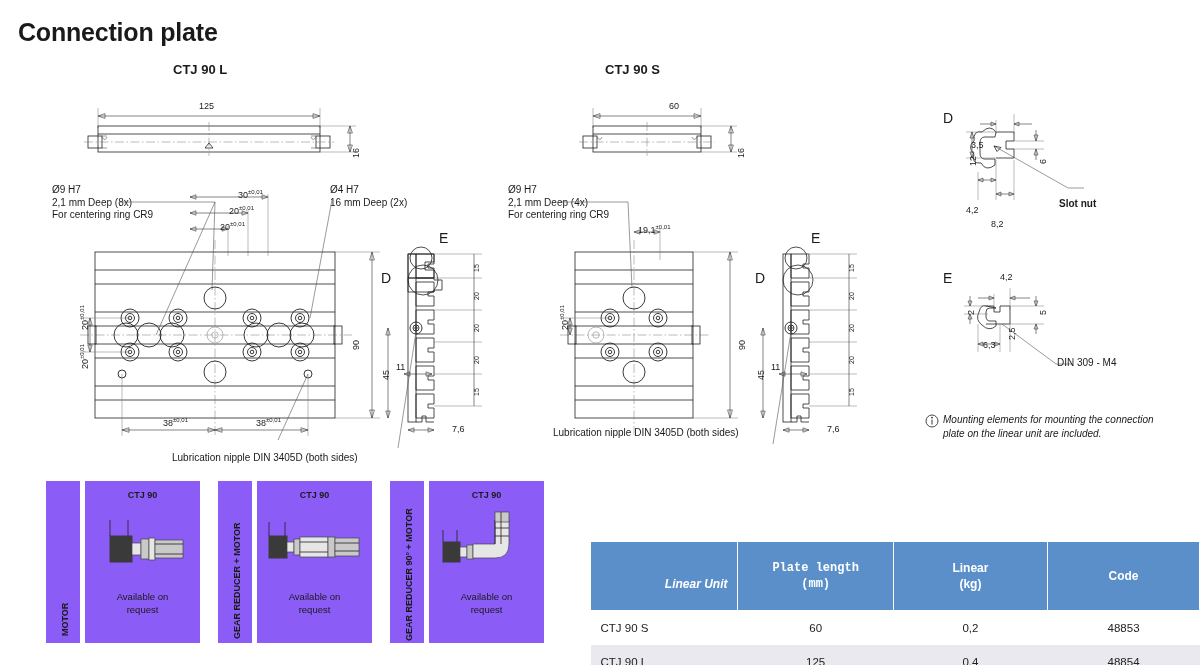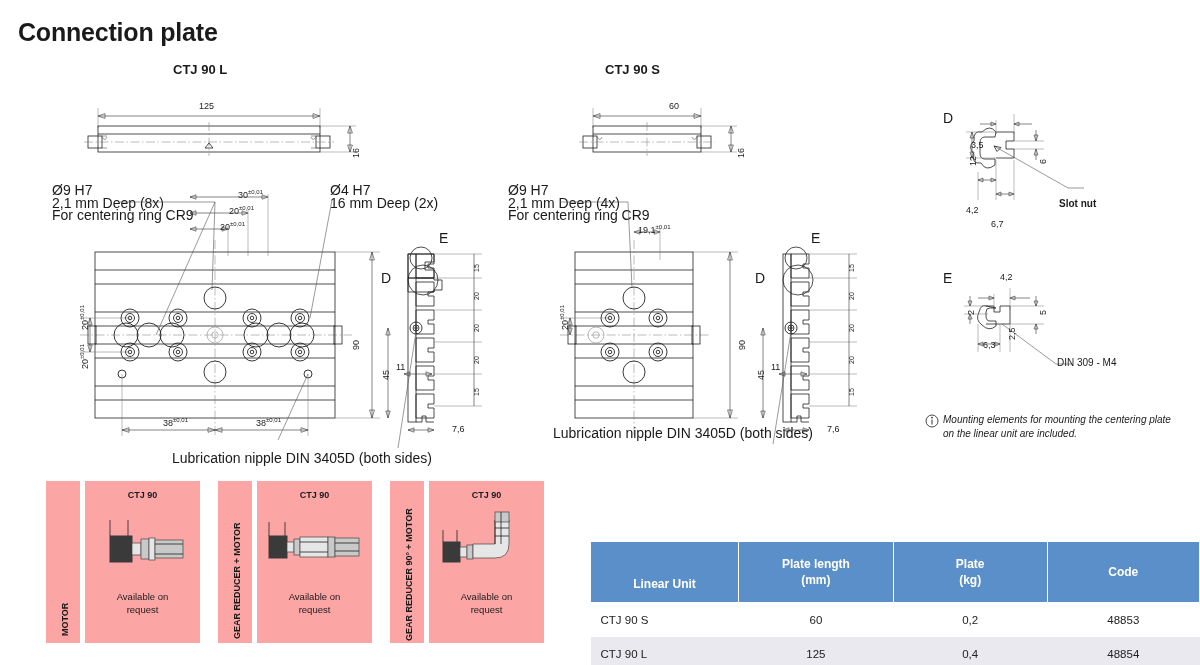--- a/index.html
+++ b/index.html
@@ -1,49 +1,49 @@
 <!DOCTYPE html>
 <html><head>
 <meta charset="utf-8">
 <style>
   html,body{margin:0;padding:0;background:#fff;}
   body{width:1200px;height:665px;position:relative;overflow:hidden;
        font-family:"Liberation Sans",sans-serif;color:#1a1a1a;}
   .abs{position:absolute;}
   .ttl{font-size:25px;font-weight:bold;letter-spacing:-0.2px;}
   .sub{font-size:13px;font-weight:bold;}
-  .lbl{font-size:14px;line-height:12.5px;white-space:nowrap;}
+  .lbl{font-size:10px;line-height:12.5px;white-space:nowrap;}
   .dim{font-size:9px;white-space:nowrap;}
   .dimsm{font-size:7px;}
   .tol{font-size:6px;vertical-align:super;}
   .big{font-size:14px;}
   .rot90{transform:rotate(-90deg);transform-origin:left top;white-space:nowrap;}
   .note{font-size:10px;font-style:italic;line-height:14px;}
   svg{display:block;overflow:visible;}
   .ln{stroke:#222;stroke-width:0.8;fill:none;}
   .lnt{stroke:#555;stroke-width:0.6;fill:none;}
   .cl{stroke:#777;stroke-width:0.5;fill:none;stroke-dasharray:9 2.5 1.5 2.5;}
   .ext{stroke:#777;stroke-width:0.5;fill:none;}
   .dimline{stroke:#333;stroke-width:0.6;fill:none;}
   .leader{stroke:#555;stroke-width:0.6;fill:none;}
   .hole{stroke:#222;stroke-width:0.9;fill:none;}
   .holelt{stroke:#999;stroke-width:0.7;fill:none;}
   
   table.spec{border-collapse:collapse;width:610px;font-size:11.5px;}
   table.spec th{background:#5b8fc9;color:#fff;font-weight:bold;font-size:12px;
       padding:6px 10px;border:1px solid #fff;height:44px;vertical-align:middle;}
-  table.spec th.l{text-align:center;vertical-align:bottom;padding-bottom:10px;}
+  table.spec th.l{text-align:right;vertical-align:bottom;padding-bottom:18px;font-style:italic;}
   table.spec th.c{text-align:center;}
   table.spec td{padding:5px 10px;border:none;height:24px;color:#222;}
   table.spec td.l{text-align:left;}
   table.spec td.c{text-align:center;}
   tr.alt td{background:#e9e9ef;}
   .th2{display:block;line-height:16px;}
   
-  .pcard{background:#fca5a5;position:absolute;}
+  .pcard{background:#8b5cf6;position:absolute;}
   .pname{font-size:9px;font-weight:bold;text-align:center;}
   .pavail{font-size:9.5px;text-align:center;line-height:13px;}
   .pvert{font-size:9px;font-weight:bold;}
   .dark{fill:#3a3a3a;stroke:#3a3a3a;}
   .mid{fill:#c9c9c9;stroke:#444;stroke-width:0.7;}
   .lite{fill:#e6e6e6;stroke:#444;stroke-width:0.7;}
 </style>
 </head>
 <body>
 
@@ -459,21 +459,21 @@
   <path class="dimline" d="M54 82 l-5 -2 v4 z" fill="#333"></path>
 
   <line class="leader" x1="34" y1="34" x2="108" y2="76"></line>
   <line class="leader" x1="108" y1="76" x2="124" y2="76"></line>
   <path class="ln" d="M34 34 l7 1.5 l-4 4 z" fill="#333"></path>
 </svg>
 <div class="abs dim" style="left:971px;top:112px;margin-top:28px;">3,5</div>
 <div class="abs dim rot90" style="left:968px;top:166px;">12</div>
 <div class="abs dim rot90" style="left:1038px;top:164px;">6</div>
 <div class="abs dim" style="left:966px;top:205px;">4,2</div>
-<div class="abs dim" style="left:991px;top:219px;">6,7</div>
+<div class="abs dim" style="left:991px;top:219px;">8,2</div>
 <div class="abs" style="left:1059px;top:198px;font-size:10px;font-weight:bold;">Slot nut</div>
 
 <div class="abs big" style="left:943px;top:270px;">E</div>
 <svg class="abs" style="left:960px;top:272px;" width="180" height="110">
 
   <path class="ln" d="M26 34 q-5 -2 -7 6 q-4 8 3 13 q7 7 14 1 l0 -5 h-6 q-4 0 -4 -5 v-4 q0 -4 4 -4 h6 z"></path>
   <path class="ln" d="M26 34 h8 v6 h6 v-6 h10 v18 h-24"></path>
 
   <line class="ext" x1="34" y1="22" x2="34" y2="38"></line>
   <line class="ext" x1="50" y1="16" x2="50" y2="38"></line>
@@ -511,21 +511,21 @@
 <div class="abs dim rot90" style="left:1038px;top:315px;">5</div>
 <div class="abs dim" style="left:983px;top:340px;">6,3</div>
 <div class="abs dim rot90" style="left:1007px;top:340px;">2,5</div>
 <div class="abs" style="left:1057px;top:357px;font-size:10px;">DIN 309 - M4</div>
 
 <svg class="abs" style="left:925px;top:414px;" width="14" height="14">
   <circle cx="7" cy="7" r="6" fill="none" stroke="#333" stroke-width="0.9"></circle>
   <circle cx="7" cy="3.6" r="0.9" fill="#333"></circle>
   <line x1="7" y1="5.6" x2="7" y2="10.5" stroke="#333" stroke-width="1"></line>
 </svg>
-<div class="abs note" style="left:943px;top:413px;width:235px;">Mounting elements for mounting the centering plate on the linear unit are included.</div>
+<div class="abs note" style="left:943px;top:413px;width:235px;">Mounting elements for mounting the connection plate on the linear unit are included.</div>
 
 <div class="abs" style="left:46px;top:481px;">
 
   <div class="pcard" style="left:0px;top:0px;width:34px;height:162px;"></div>
   <div class="abs pvert rot90" style="left:14px;top:155px;">MOTOR</div>
   <div class="pcard" style="left:39px;top:0px;width:115px;height:162px;">
     <div class="pname" style="margin-top:9px;">CTJ 90</div>
     <svg width="115" height="80" style="margin-top:4px;">
       <line class="ln" x1="25" y1="16" x2="25" y2="32"></line>
       <line class="ln" x1="43" y1="16" x2="43" y2="32"></line>
@@ -585,26 +585,26 @@
   </div>
 </div>
 
 <div class="abs" style="left:590px;top:541px;">
   <table class="spec">
     <thead>
       <tr>
         <th class="l" style="width:142px;">
           <span class="th2">Linear Unit</span>
         </th>
-        <th class="c" style="width:150px;">
+        <th class="c" style="width:150px;font-family:Liberation Mono, monospace;">
           <span class="th2">Plate length</span>
           <span class="th2">(mm)</span>
         </th>
         <th class="c" style="width:150px;">
-          <span class="th2">Plate</span>
+          <span class="th2">Linear</span>
           <span class="th2">(kg)</span>
         </th>
         <th class="c" style="width:148px;">
           <span class="th2">Code</span>
         </th>
       </tr>
     </thead>
     <tbody>
       <tr>
         <td class="l">CTJ 90 S</td>

